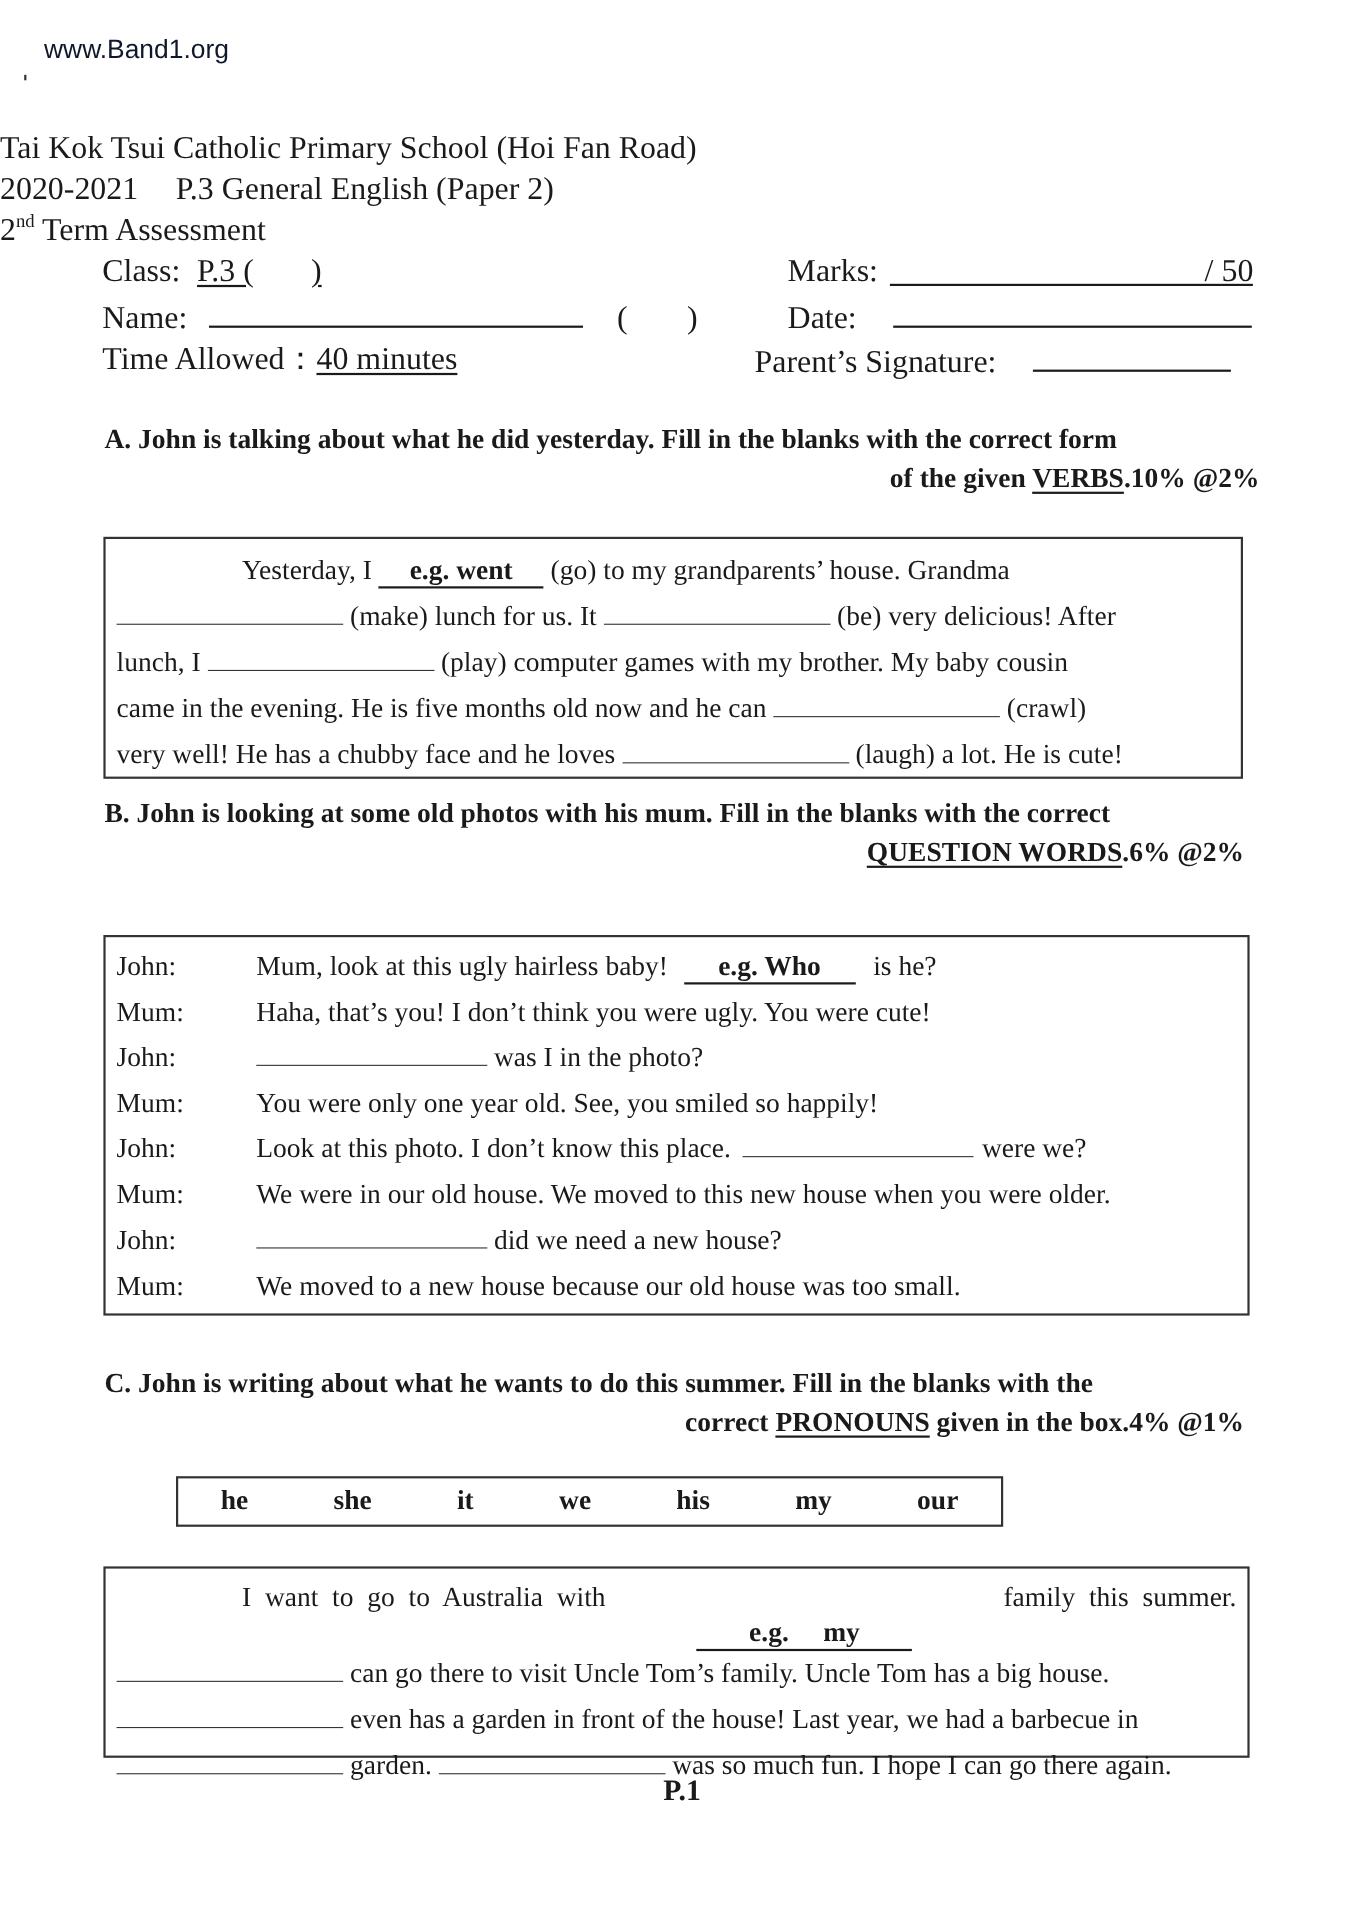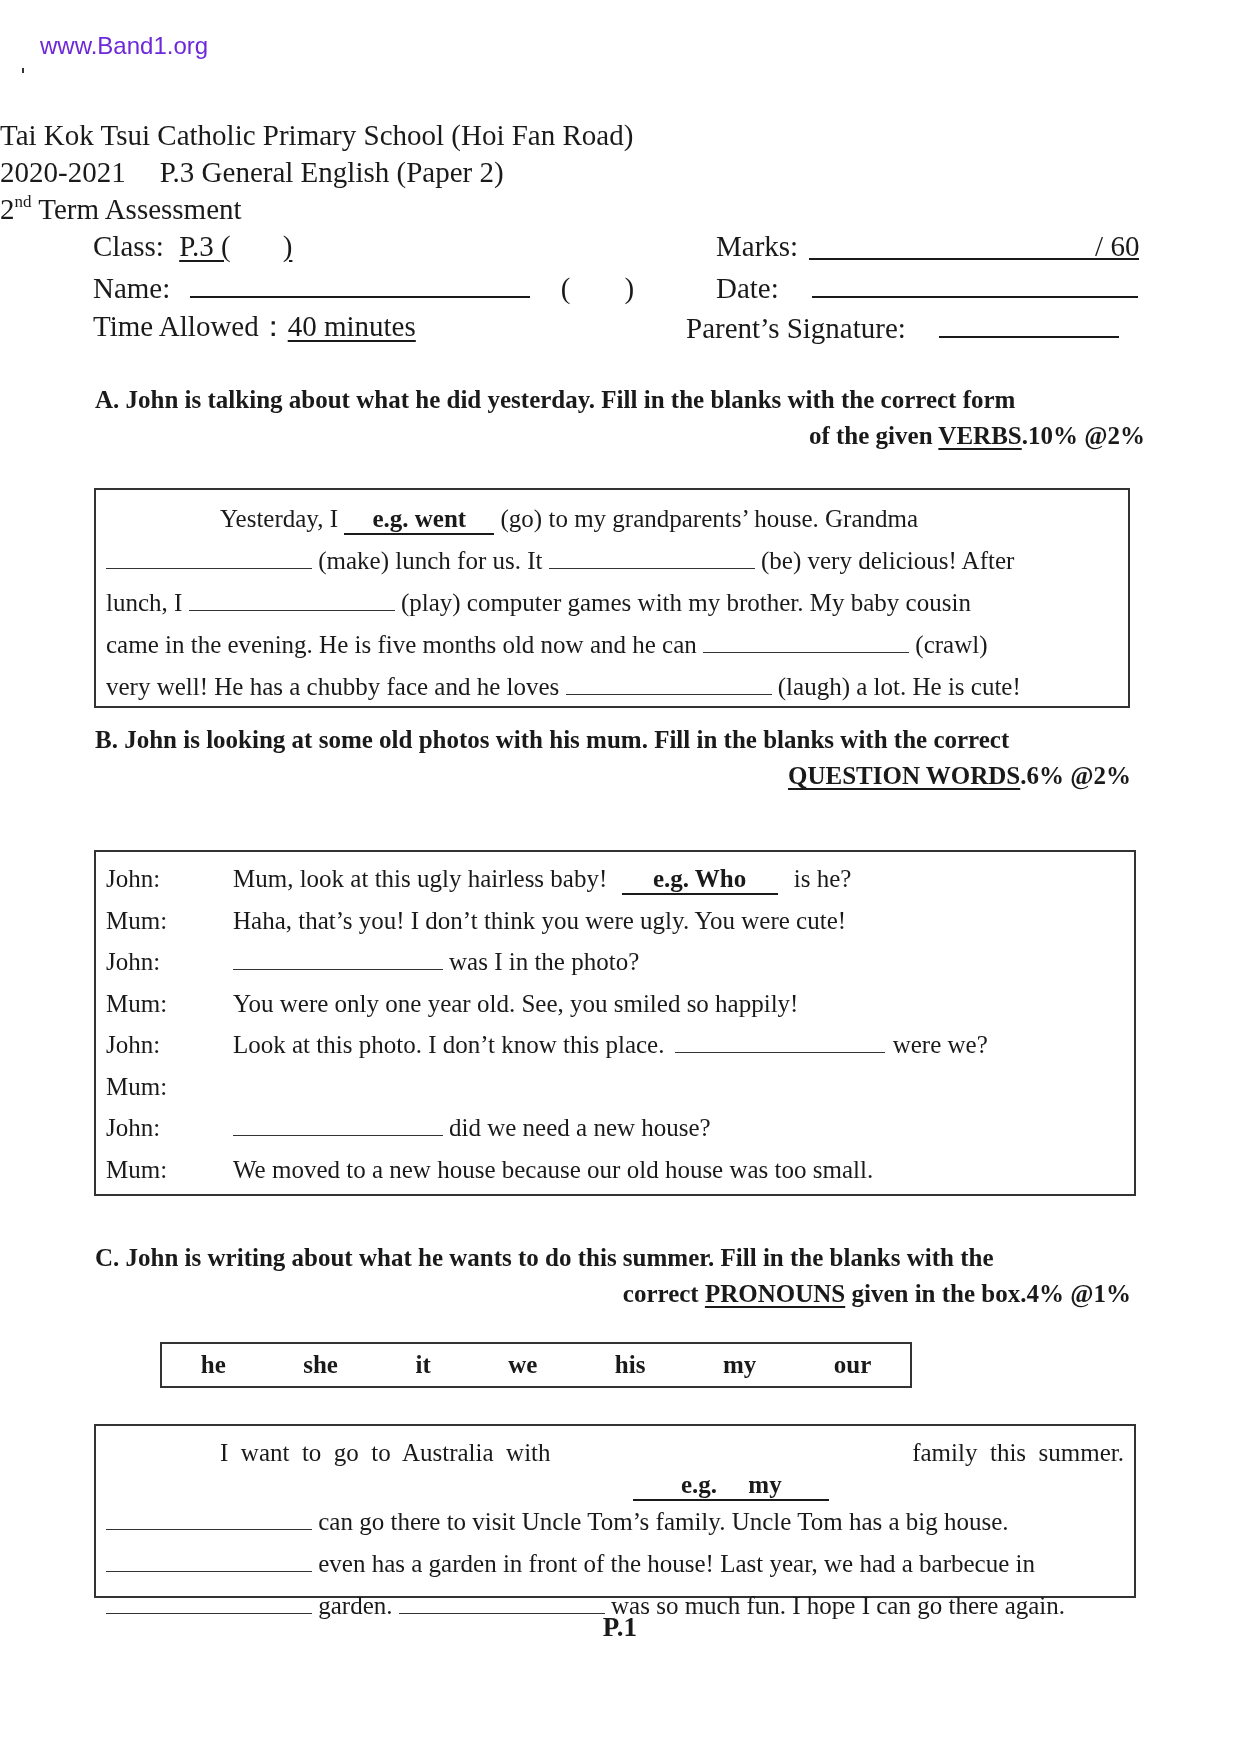--- a/index.html
+++ b/index.html
@@ -6,21 +6,21 @@
   html, body { width: 1240px; height: 1754px; background: #ffffff; }
   body {
     position: relative;
     font-family: "Liberation Serif", "DejaVu Serif", serif;
     color: #1a1a1a;
     overflow: hidden;
   }
   .watermark {
     position: absolute; left: 40px; top: 32px;
     font-family: "Liberation Sans", "DejaVu Sans", sans-serif;
-    font-size: 24px; color: #6d28d9;
+    font-size: 24px; color: #0f172a;
   }
   .dot { position: absolute; left: 22px; top: 68px; width: 2px; height: 5px; background:#333; }
 
   .header { position: absolute; left: 0; width: 1240px; text-align: left; font-size: 29px; line-height: 38px; }
   .h1 { top: 116px; }
   .h2 { top: 153px; }
   .h2 .gap { display: inline-block; width: 34px; }
   .h3 { top: 190px; }
   sup { font-size: 17px; vertical-align: 12px; line-height: 0; }
 
@@ -65,21 +65,21 @@
   <span>Name:</span>
   <span class="uline" style="width:340px; margin-left:12px;"></span>
   <span style="margin-left:24px;">(</span><span style="display:inline-block;width:54px;"></span><span>)</span>
 </div>
 <div class="info" style="left:93px; top:308px;">
   <span>Time Allowed：</span><span class="ul">40 minutes</span>
 </div>
 
 <div class="info" style="left:716px; top:228px;">
   <span>Marks:</span>
-  <span class="uline" style="width:330px; margin-left:4px; text-align:right; height:32px;"><span>/ 60</span></span>
+  <span class="uline" style="width:330px; margin-left:4px; text-align:right; height:32px;"><span>/ 50</span></span>
 </div>
 <div class="info" style="left:716px; top:268px;">
   <span>Date:</span>
   <span class="uline" style="width:326px; margin-left:26px;"></span>
 </div>
 <div class="info" style="left:686px; top:308px;">
   <span>Parent’s Signature:</span>
   <span class="uline" style="width:180px; margin-left:26px;"></span>
 </div>
 
@@ -144,20 +144,21 @@
   <div class="dlg">
     <span class="sp">Mum:</span>
     <span>You were only one year old. See, you smiled so happily!</span>
   </div>
   <div class="dlg">
     <span class="sp">John:</span>
     <span><span>Look at this photo. I don’t know this place.</span> <span class="blank" style="width:210px; margin:0 8px 0 4px;"></span><span>were we?</span></span>
   </div>
   <div class="dlg">
     <span class="sp">Mum:</span>
+    <span>We were in our old house. We moved to this new house when you were older.</span>
   </div>
   <div class="dlg">
     <span class="sp">John:</span>
     <span><span class="blank" style="width:210px; margin-right:6px;"></span><span>did we need a new house?</span></span>
   </div>
   <div class="dlg">
     <span class="sp">Mum:</span>
     <span>We moved to a new house because our old house was too small.</span>
   </div>
 </div>

